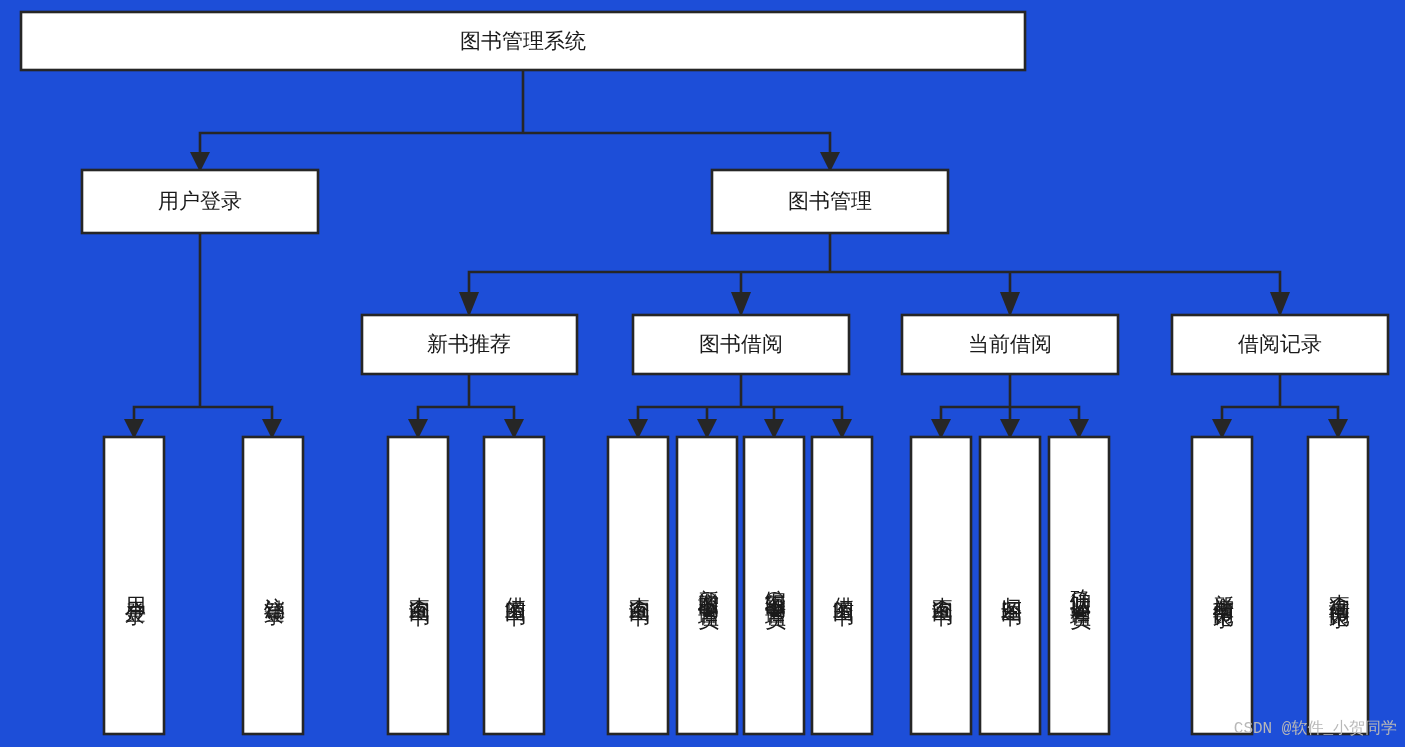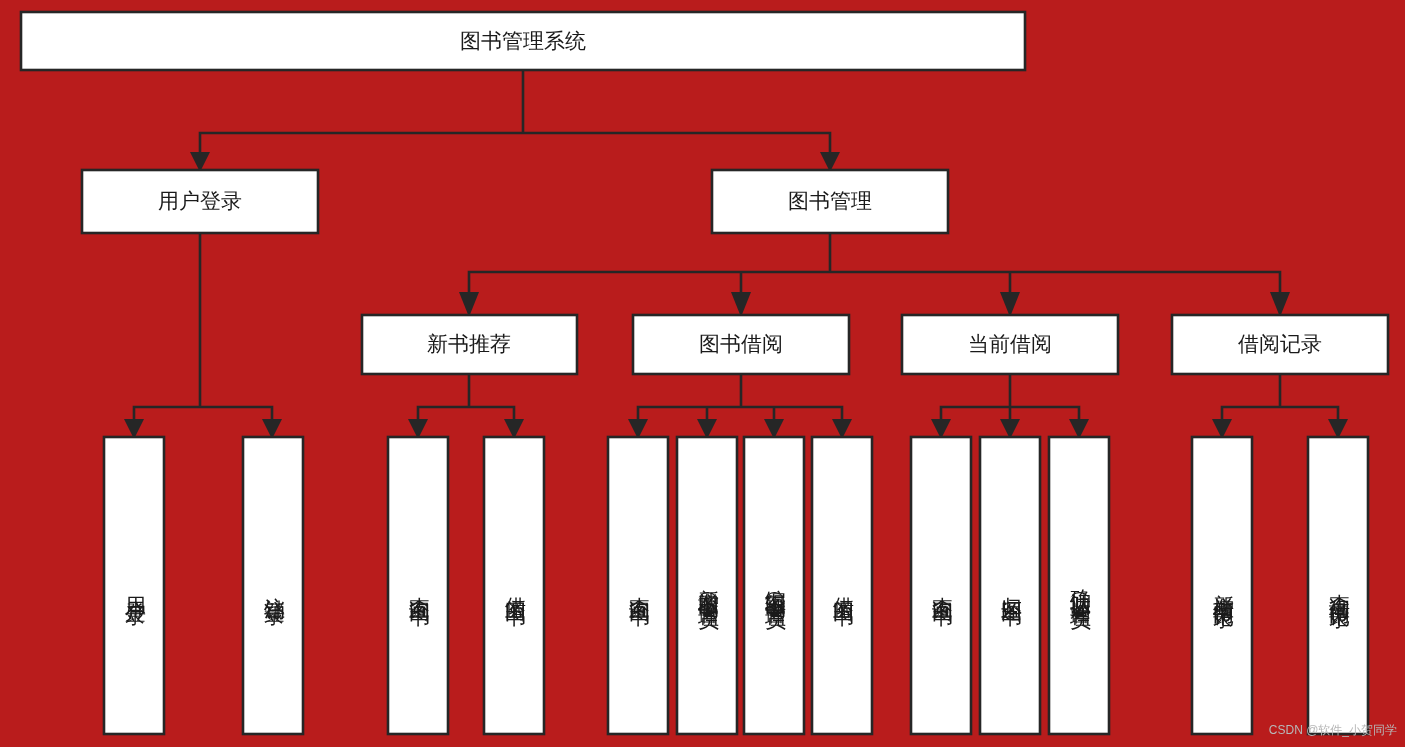--- a/index.html
+++ b/index.html
@@ -7,21 +7,21 @@
     padding: 0;
     background: #ffffff;
   }
   body {
     font-family: "Liberation Sans", "DejaVu Sans", sans-serif;
   }
   #diagram-root {
     position: relative;
     width: 1405px;
     height: 747px;
-    background: #b91c1c;
+    background: #1d4ed8;
     overflow: hidden;
   }
   #diagram-svg {
     position: absolute;
     left: 0;
     top: 0;
     width: 1405px;
     height: 747px;
   }
   .node-box {
@@ -53,22 +53,22 @@
     text-anchor: middle;
     dominant-baseline: middle;
     writing-mode: vertical-rl;
     text-orientation: upright;
     letter-spacing: 3px;
   }
   .watermark {
     position: absolute;
     right: 8px;
     bottom: 8px;
-    font-family: Liberation Sans, sans-serif;
-    font-size: 12px;
+    font-family: Liberation Mono, monospace;
+    font-size: 16px;
     color: #b8b8b8;
     white-space: nowrap;
     user-select: none;
   }
 </style>
 </head>
 <body>
 
 <div id="diagram-root">
 

